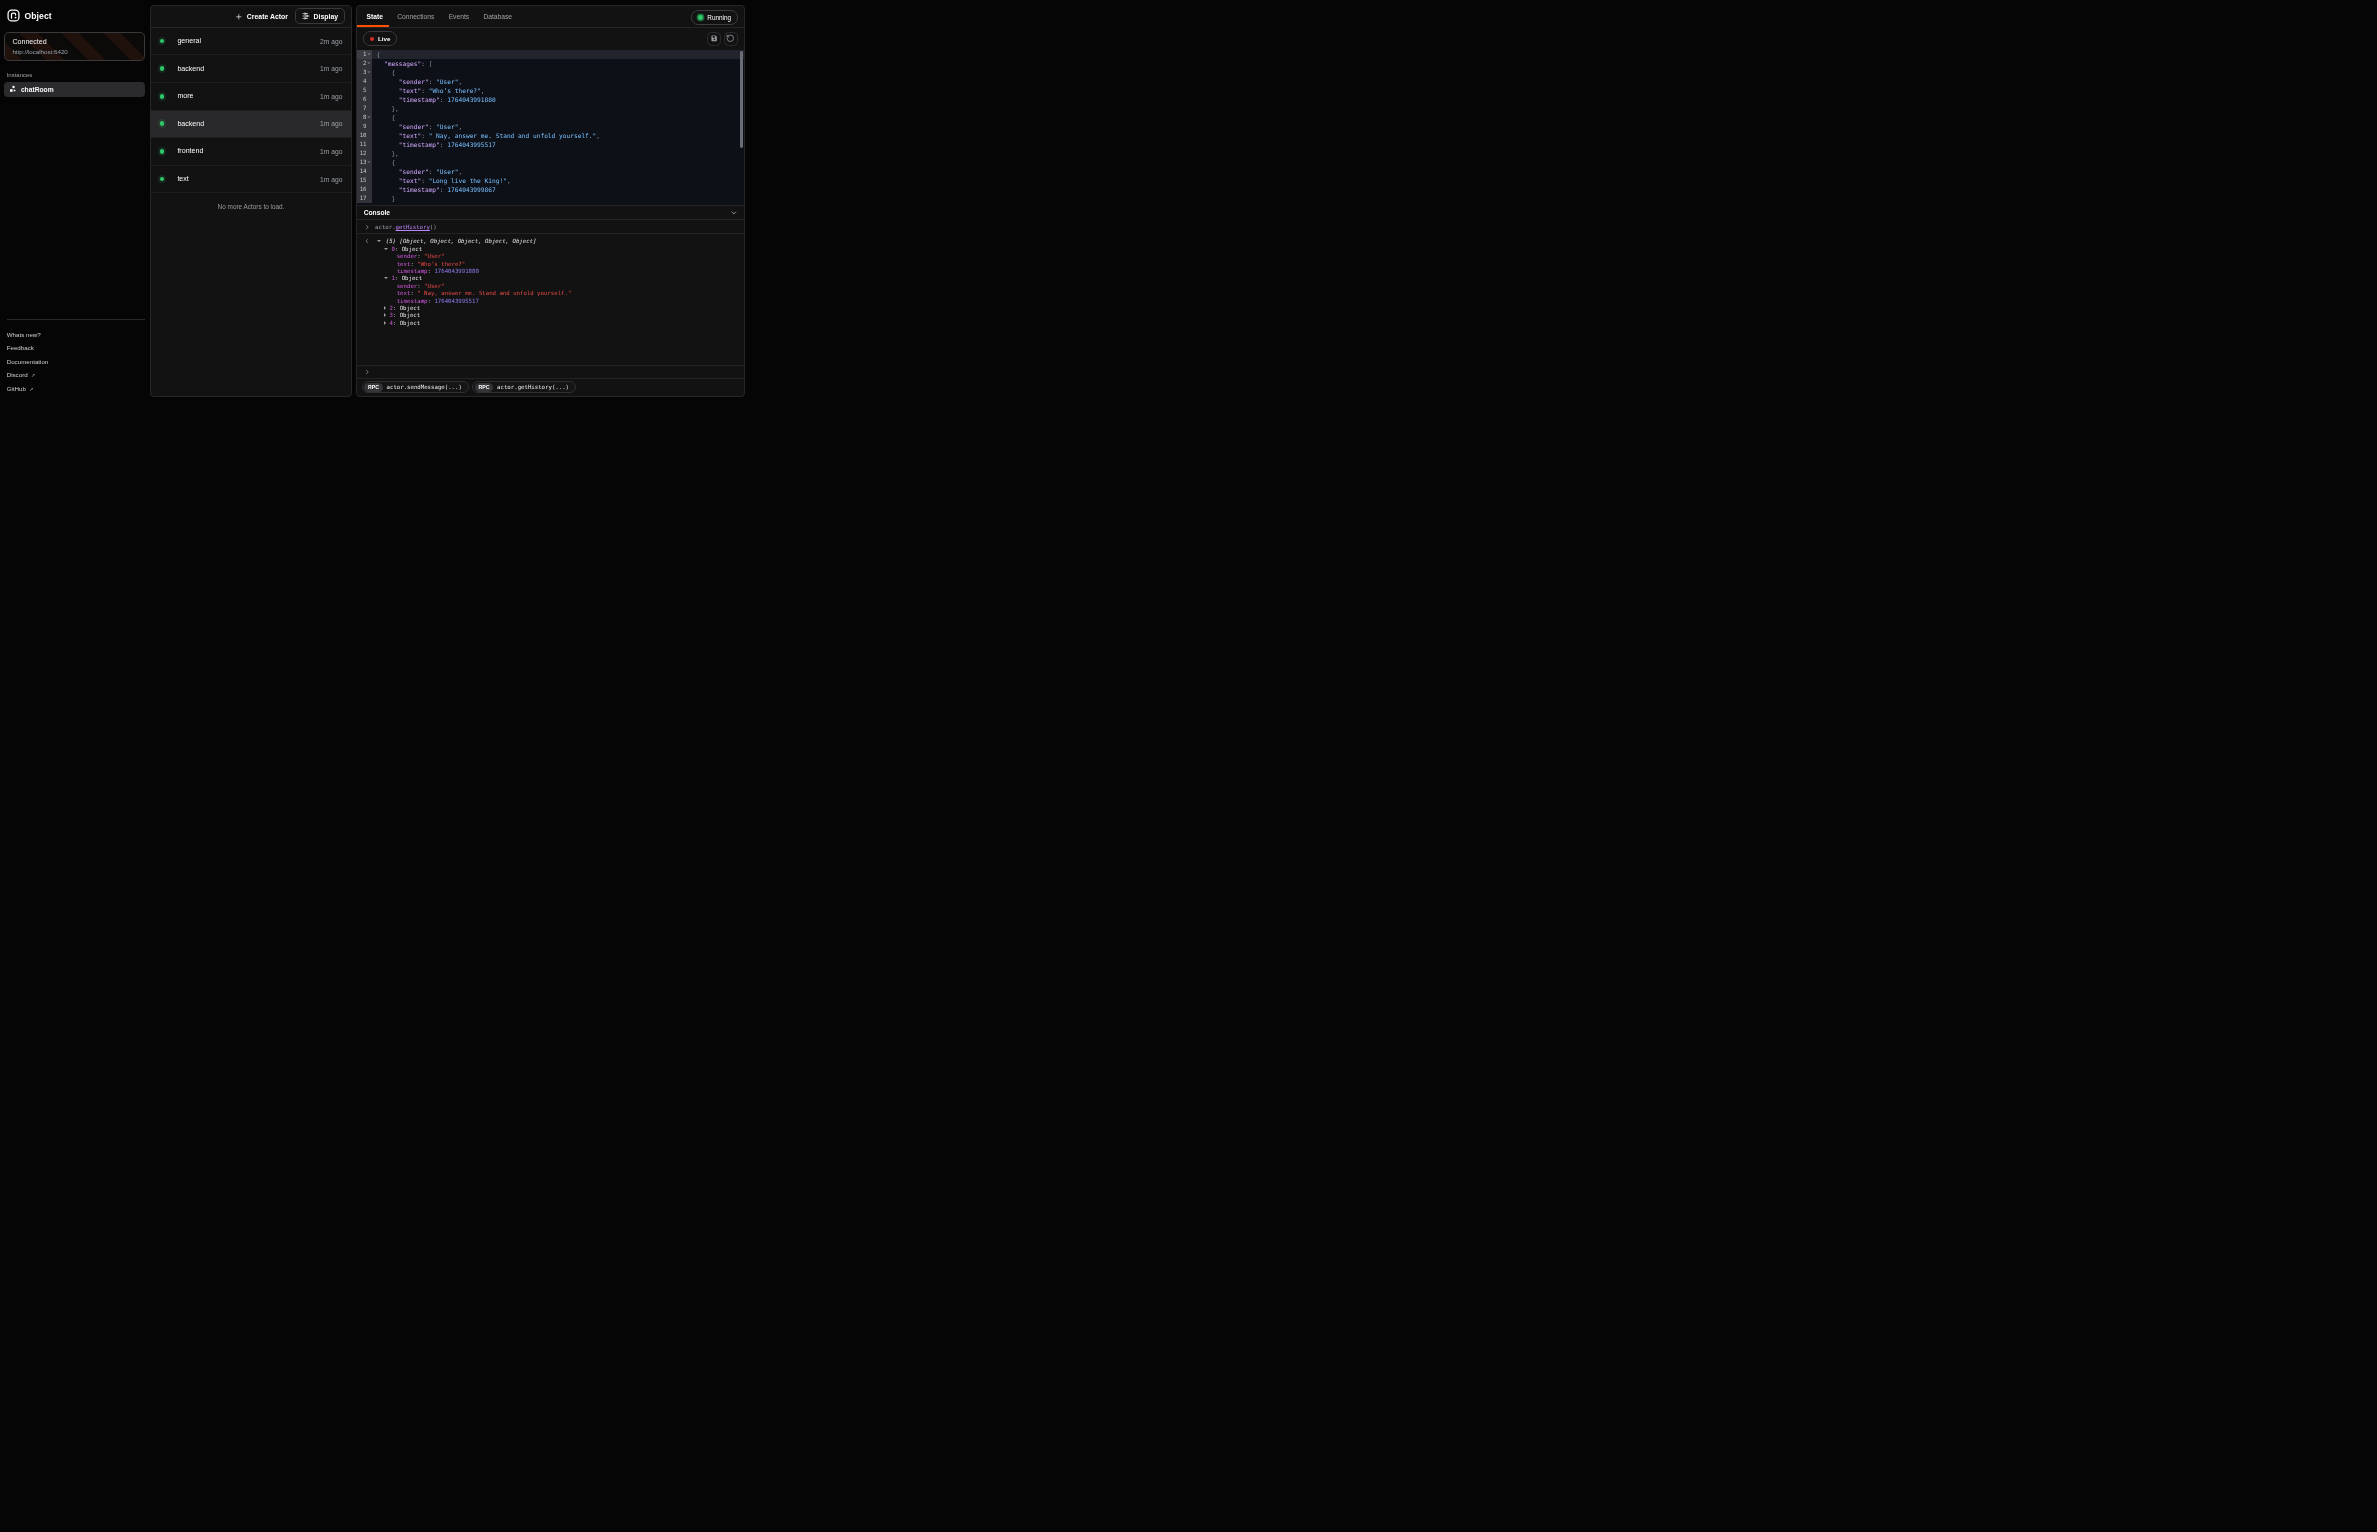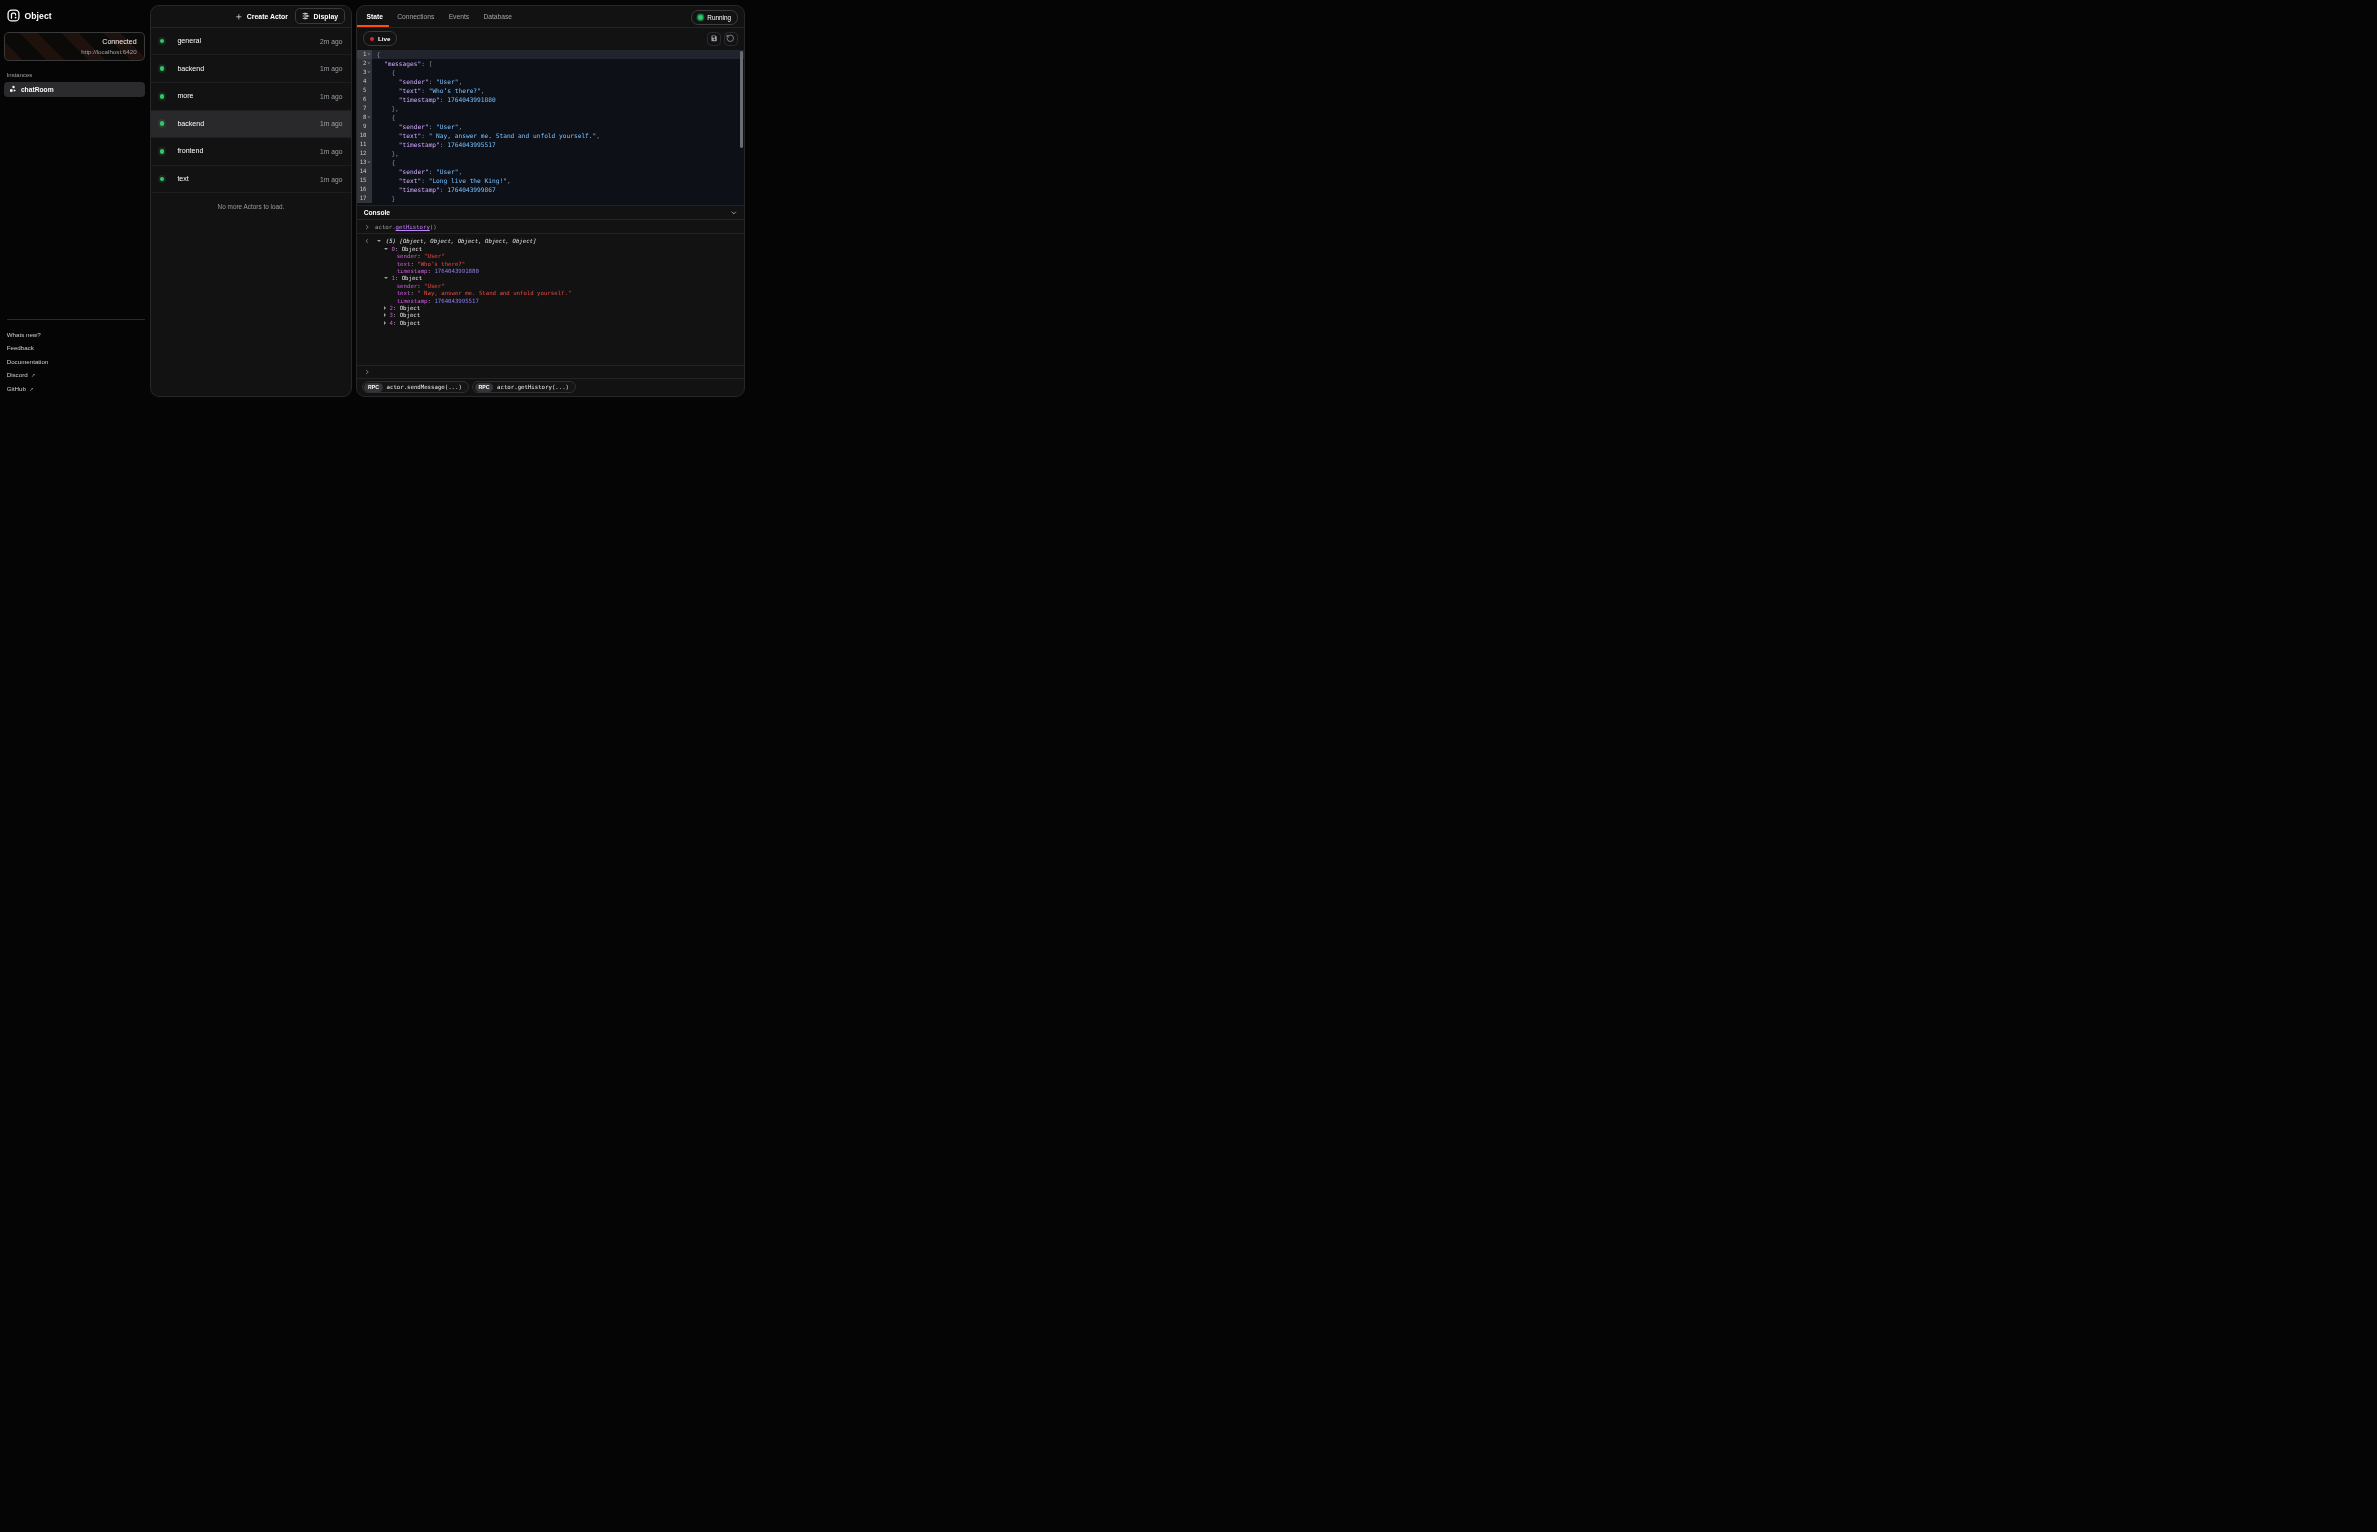--- a/index.html
+++ b/index.html
@@ -6,35 +6,35 @@
     font-family:"Liberation Sans",sans-serif;-webkit-font-smoothing:antialiased;}
   .app{position:relative;width:746px;height:402px;background:#050505;color:#fff;}
 
   
   .sidebar{position:absolute;left:0;top:0;width:149px;height:402px;}
   .brand-row{display:flex;align-items:center;gap:4.8px;padding:9px 6.7px 0 6.7px;}
   .brand-icon svg{display:block;}
   .brand-name{font-size:8.6px;font-weight:700;letter-spacing:0.1px;color:#fff;}
   .conn-card{margin:9.5px 3.8px 0 3.8px;height:29.5px;border:0.5px solid #3a3a3d;border-radius:4.8px;
     padding:5.2px 7.6px 0 7.6px;box-sizing:border-box;
-    background:repeating-linear-gradient(45deg,rgba(150,52,28,.15) 0 12.4px,rgba(0,0,0,0) 12.4px 29.5px),#0b0a09;text-align:right;}
+    background:repeating-linear-gradient(45deg,rgba(150,52,28,.15) 0 12.4px,rgba(0,0,0,0) 12.4px 29.5px),#0b0a09;}
   .conn-status{font-size:7.1px;color:#f4f4f5;}
   .conn-url{font-size:6.2px;color:#9ca3af;margin-top:1.9px;}
   .instances-label{margin:11px 6.7px 4.3px 6.7px;font-size:6px;color:#a1a1aa;}
   .instance-item{margin:0 3.8px;height:14.7px;border-radius:3.8px;background:#2b2b2e;display:flex;
     align-items:center;gap:4.3px;padding:0 4.8px;cursor:default;}
   .instance-item .label{font-size:6.7px;font-weight:600;color:#fafafa;}
   .sidebar-footer{position:absolute;left:0;right:3.8px;bottom:6.7px;}
   .footer-sep{height:0.5px;background:#2a2a2c;margin:0 0 7.6px 6.7px;}
   .flink{display:flex;align-items:center;gap:3.3px;padding:3.3px 6.7px;font-size:6.2px;color:#d0d0d4;cursor:default;}
   .flink .arrow{font-size:5.2px;color:#9a9a9f;}
 
   
   .panel{position:absolute;top:4.8px;height:392px;background:#121213;border:0.5px solid #272729;
-    border-radius:9px;box-sizing:border-box;overflow:hidden;}
+    border-radius:4px;box-sizing:border-box;overflow:hidden;}
 
   
   .actors{left:150px;width:202px;}
   .actors-header{height:22px;display:flex;align-items:center;justify-content:flex-end;gap:6.7px;
     padding:0 5.7px;border-bottom:0.5px solid #242426;box-sizing:border-box;}
   .create-btn{display:flex;align-items:center;gap:3.8px;background:none;border:none;color:#fff;
     font-family:inherit;font-size:6.9px;font-weight:600;cursor:pointer;padding:0;}
   .display-btn{display:flex;align-items:center;gap:3.8px;background:none;border:0.5px solid #3a3a3e;
     border-radius:4.8px;height:15.7px;padding:0 6.2px;color:#fff;font-family:inherit;font-size:6.9px;
     font-weight:600;cursor:pointer;}

